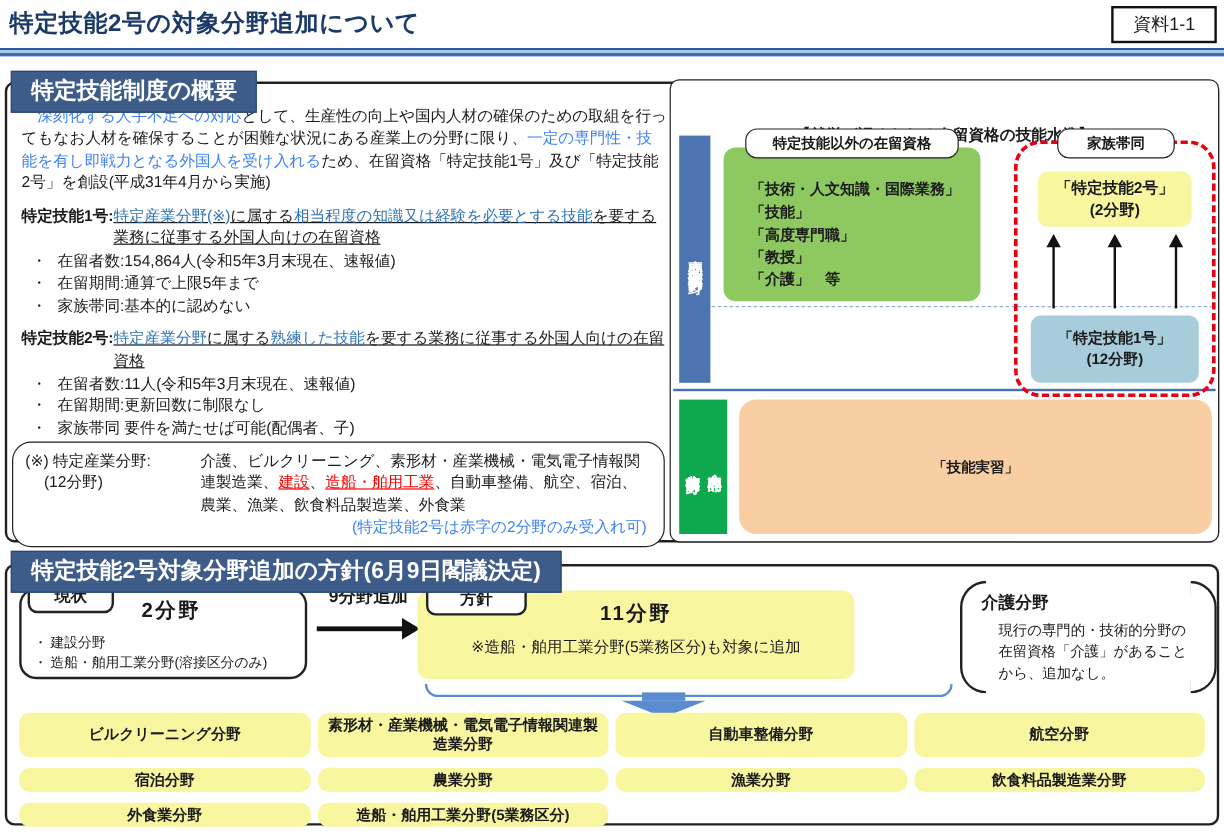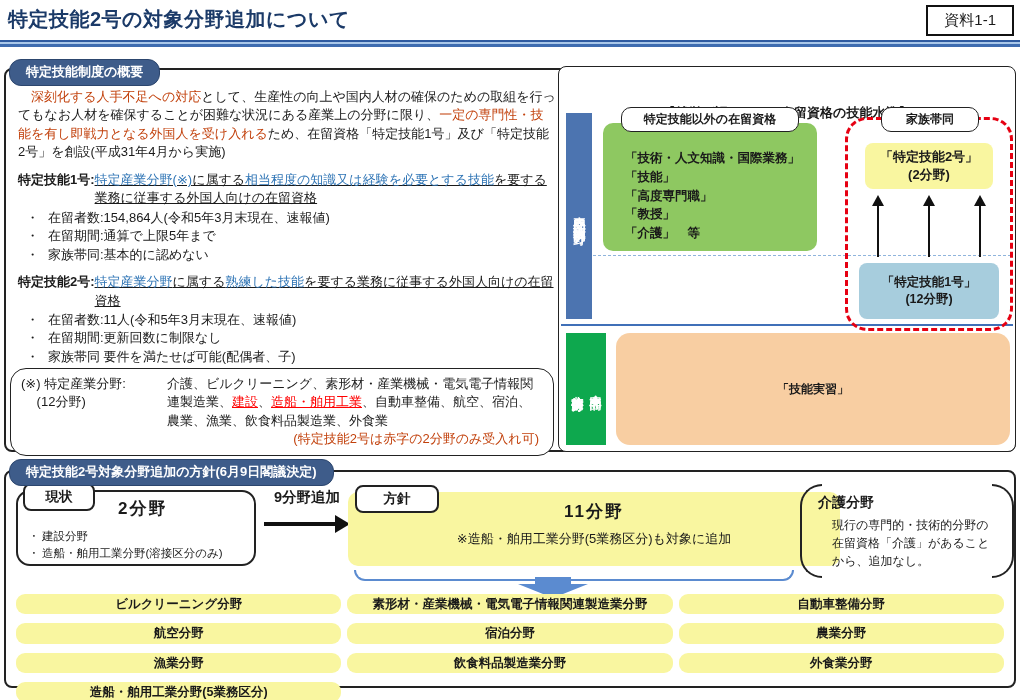--- a/index.html
+++ b/index.html
@@ -8,24 +8,24 @@
   .page { position:relative; width:1020px; height:700px; }
 
   
   .title { position:absolute; top:6px; left:8px; font-size:20px; font-weight:bold; color:#1B3A68; letter-spacing:.5px; }
   .doc-label { position:absolute; top:5px; right:6px; border:2px solid #111; background:#fff;
     padding:4px 16px; font-size:15px; }
   .title-band { position:absolute; top:40px; left:0; width:1020px; height:7px;
     background:linear-gradient(180deg,#2E5AA0 0 25%,#A9C7E9 25% 55%,#3E6CB0 55% 100%); }
 
   
-  .tab { position:absolute; background:#3E5C8A; color:#fff; font-weight:bold; font-size:13px;
-    padding:3px 16px 4px; border-radius:12px; border:1px solid #2C466E; white-space:nowrap; z-index:5; }
+  .tab { position:absolute; background:#3E5C8A; color:#fff; font-weight:bold; font-size:19px;
+    padding:3px 16px 4px; border-radius:0; border:1px solid #2C466E; white-space:nowrap; z-index:5; }
   .outer-box { position:absolute; border:2px solid #222; border-radius:8px; background:#fff; }
-  .red { color:#c2410c; }
+  .red { color:#3b82f6; }
   .blue { color:#2E74B5; }
   .red-u { color:#FF0000; text-decoration:underline; }
 
   
   .sec1 { left:4px; top:68px; width:1012px; height:384px; }
   .sec1-tab { top:-11px; left:3px; }
   .left-col { position:absolute; left:12px; top:18px; width:538px; font-size:13px; line-height:1.42; }
   .intro { text-indent:1em; }
   .type-block { margin-top:9px; }
   .type-head { display:flex; }
@@ -88,39 +88,39 @@
   .current-title { position:absolute; top:5px; left:100px; font-size:17px; font-weight:bold; letter-spacing:2px; }
   .current-bullets { position:absolute; top:36px; left:6px; right:4px; font-size:11.5px; line-height:1.5; }
   .current-bullets .bullet-item { padding-left:18px; }
   .current-bullets .bullet-item::before { left:4px; }
   .arrow-label { position:absolute; left:252px; top:16px; width:98px; text-align:center;
     font-size:14.5px; font-weight:bold; white-space:nowrap; }
   .h-arrow { position:absolute; left:258px; top:42px; width:86px; height:20px; }
   .h-arrow .shaft { position:absolute; left:0; right:12px; top:50%; height:4px; margin-top:-2px; background:#111; }
   .h-arrow .head { position:absolute; right:0; top:50%; margin-top:-9px;
     border-left:15px solid #111; border-top:9px solid transparent; border-bottom:9px solid transparent; }
-  .plan-box { position:absolute; left:342px; top:20px; width:492px; height:74px; background:#F9F6A0; border-radius:10px; }
+  .plan-box { position:absolute; left:342px; top:20px; width:364px; height:74px; background:#F9F6A0; border-radius:10px; }
   .plan-tag { top:-7px; left:7px; width:84px; }
   .plan-title { text-align:center; margin-top:8px; font-size:17px; font-weight:bold; letter-spacing:2px; }
   .plan-note { text-align:center; margin-top:7px; font-size:13px; }
   .brace { position:absolute; left:348px; top:98px; width:440px; height:11px;
     border-left:2.5px solid #5B8BD0; border-right:2.5px solid #5B8BD0; border-bottom:2.5px solid #5B8BD0;
     border-radius:0 0 14px 14px; }
   .blue-down { position:absolute; left:512px; top:105px; width:70px; height:22px; }
   .blue-down .shaft { position:absolute; left:17px; top:0; width:36px; height:7px; background:#5B8BD0; }
   .blue-down .head { position:absolute; left:0; top:7px;
     border-top:14px solid #5B8BD0; border-left:35px solid transparent; border-right:35px solid transparent; }
   .kaigo-box { position:absolute; left:794px; top:12px; width:214px; height:94px; padding:10px 16px 0 18px; }
   .kaigo-box::before, .kaigo-box::after { content:""; position:absolute; top:0; bottom:0; width:20px; }
   .kaigo-box::before { left:0; border:2px solid #222; border-right:none; border-radius:26px 0 0 26px; }
   .kaigo-box::after { right:0; border:2px solid #222; border-left:none; border-radius:0 26px 26px 0; }
   .kaigo-title { font-size:14px; font-weight:bold; }
   .kaigo-body { margin-top:4px; padding-left:14px; font-size:12px; line-height:1.5; }
   .field-grid { position:absolute; left:10px; right:10px; top:122px; bottom:8px;
-    display:grid; grid-template-columns:repeat(3,1fr); grid-template-rows:1fr 1fr; gap:9px 6px; }
+    display:grid; grid-template-columns:repeat(4,1fr); grid-template-rows:1fr 1fr; gap:9px 6px; }
   .field-cell { background:#F9F6A0; border-radius:9px; display:flex; align-items:center; justify-content:center;
     text-align:center; font-size:12.5px; font-weight:600; line-height:1.3; padding:2px 8px; }
 </style>
 </head>
 <body>
 
 <div class="page">
 
   <div class="title">特定技能2号の対象分野追加について</div>
   <div class="doc-label">資料1-1</div>

